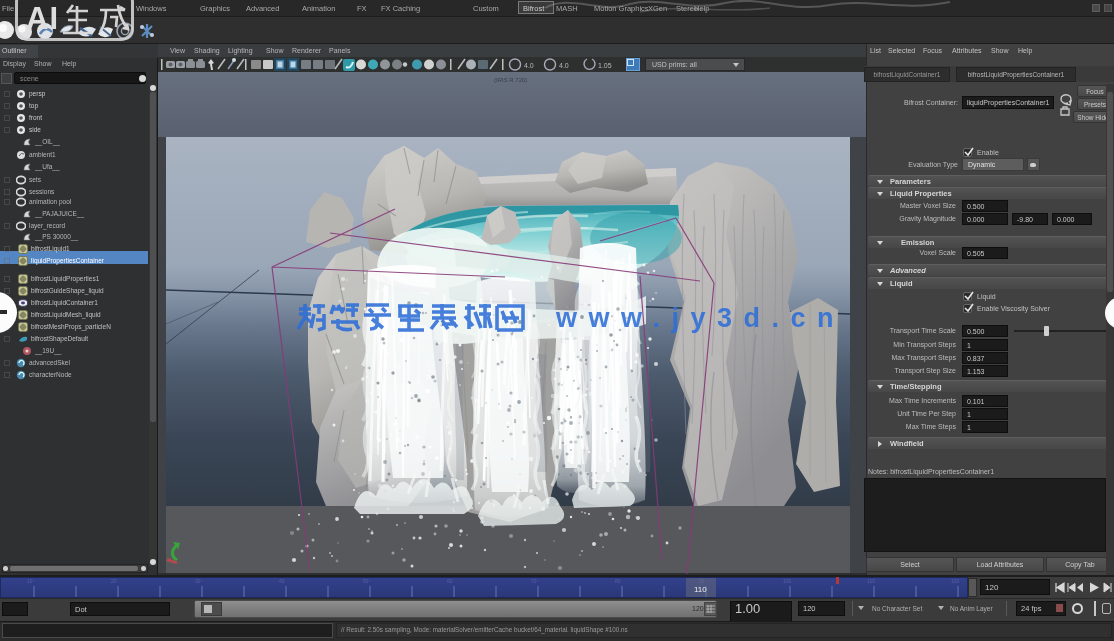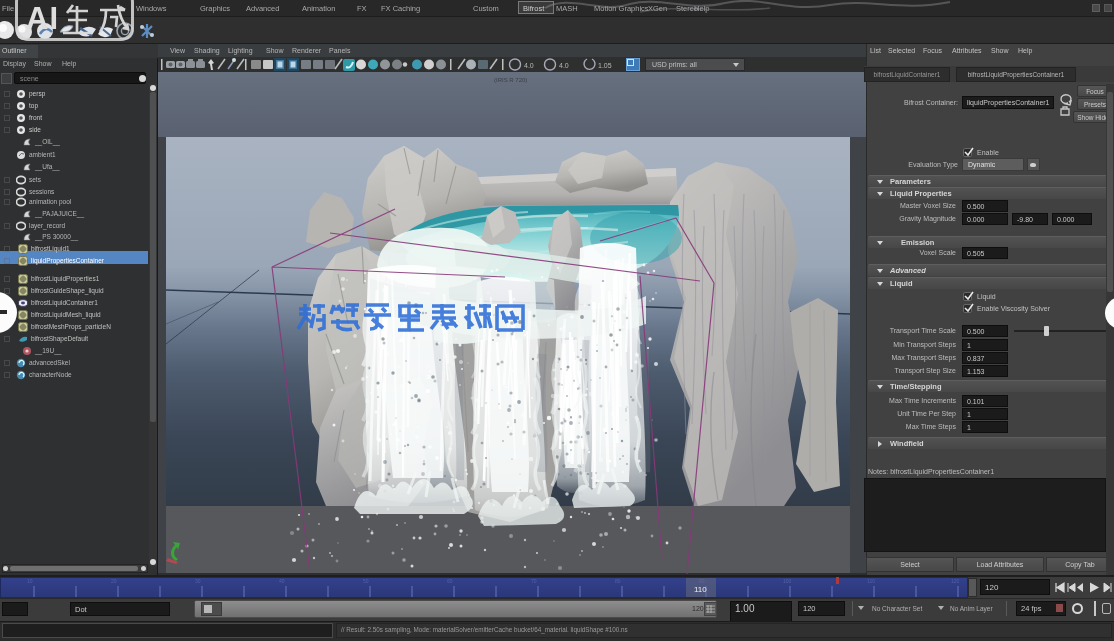--- a/index.html
+++ b/index.html
@@ -1039,21 +1039,21 @@
 <div class="fld" style="left:2px;top:602px;width:26px;height:14px;"></div>
 <div class="fld blur" style="left:70px;top:602px;width:100px;height:14px;line-height:13px;font-size:7.5px;">Dot</div>
 <div class="abs" style="left:194px;top:600px;width:523px;height:18px;background:linear-gradient(#8e8e8e,#707070);border:1px solid #4a4a4a;border-radius:2px;"></div>
 <div class="abs" style="left:201px;top:602px;width:21px;height:14px;background:#4c4c4c;border:1px solid #3a3a3a;"></div>
 <div class="abs" style="left:204px;top:605px;width:8px;height:8px;background:#b8b8b8;"></div>
 <div class="abs blur" style="left:692px;top:605px;font-size:7px;color:#2c2c2c;position:absolute;">120</div>
 <div class="abs" style="left:704px;top:602px;width:13px;height:14px;background:#5a5a5a;border:1px solid #444;"></div>
 <svg class="abs" style="left:705px;top:604px;" width="11" height="10">
       <path d="M1,2 h9 M1,5 h9 M1,8 h9 M3,1 v8 M6,1 v8" stroke="#c0c0c0" stroke-width="0.8"></path>
     </svg>
-<div class="fld blur" style="left:730px;top:601px;width:62px;height:27px;line-height:14px;font-size:10px;">1.00</div>
+<div class="fld blur" style="left:730px;top:601px;width:62px;height:27px;line-height:14px;font-size:13px;">1.00</div>
 <div class="fld blur" style="left:798px;top:601px;width:47px;height:15px;line-height:14px;font-size:7.5px;">120</div>
 <div class="abs" style="left:852px;top:601px;width:1px;height:15px;background:#5a5a5a;"></div>
 <div class="abs" style="left:858px;top:606px;width:0;height:0;border-left:3px solid transparent;border-right:3px solid transparent;border-top:4px solid #b0b0b0;"></div>
 <div class="t blur" style="left:872px;top:605px;font-size:6.5px;color:#b0b0b0;">No Character Set</div>
 <div class="abs" style="left:938px;top:606px;width:0;height:0;border-left:3px solid transparent;border-right:3px solid transparent;border-top:4px solid #b0b0b0;"></div>
 <div class="t blur" style="left:950px;top:605px;font-size:6.5px;color:#b0b0b0;">No Anim Layer</div>
 <div class="abs" style="left:1006px;top:601px;width:1px;height:15px;background:#5a5a5a;"></div>
 <div class="fld blur" style="left:1016px;top:601px;width:50px;height:15px;line-height:14px;font-size:7.5px;">24 fps</div>
 <div class="abs" style="left:1056px;top:604px;width:7px;height:8px;background:#8a4a4a;"></div>
 <div class="abs" style="left:1072px;top:603px;width:11px;height:11px;border:2px solid #d8d8d8;border-radius:50%;"></div>
@@ -1081,15 +1081,16 @@
           <path d="M4,4 h23 M4,10 h23 M14,2 v14 M4,16 h24 M10,18 l-7,9 M14,18 l6,9 M22,17 l7,8 M14,22 h14"></path>
         </g>
         <g transform="translate(165,2)">
           <path d="M4,6 h10 M8,2 v25 M4,14 l8,10 M14,10 l6,16 M18,4 h12 M24,2 v24 M18,12 h12 M27,14 l3,12"></path>
         </g>
         <g transform="translate(198,2)">
           <path d="M3,4 h26 v24 M3,4 v24 M8,9 l5,12 M17,9 l5,12 M8,16 h17 M3,28 h26"></path>
         </g>
       </g>
     </svg>
+<div class="abs" style="left:556px;top:303px;color:#2e6ed8;font-size:27px;font-weight:bold;letter-spacing:11.5px;opacity:0.88;font-family:'Liberation Sans',sans-serif;">www.jy3d.cn</div>
 <div class="abs" style="left:-24px;top:292px;width:41px;height:41px;background:#fcfcfc;border-radius:50%;"></div>
 <div class="abs" style="left:-2px;top:310px;width:9px;height:3.5px;background:#2a2a2a;"></div>
 <div class="abs" style="left:1105px;top:297px;width:32px;height:32px;background:#fcfcfc;border-radius:50%;"></div>
 </div>
 </body></html>

